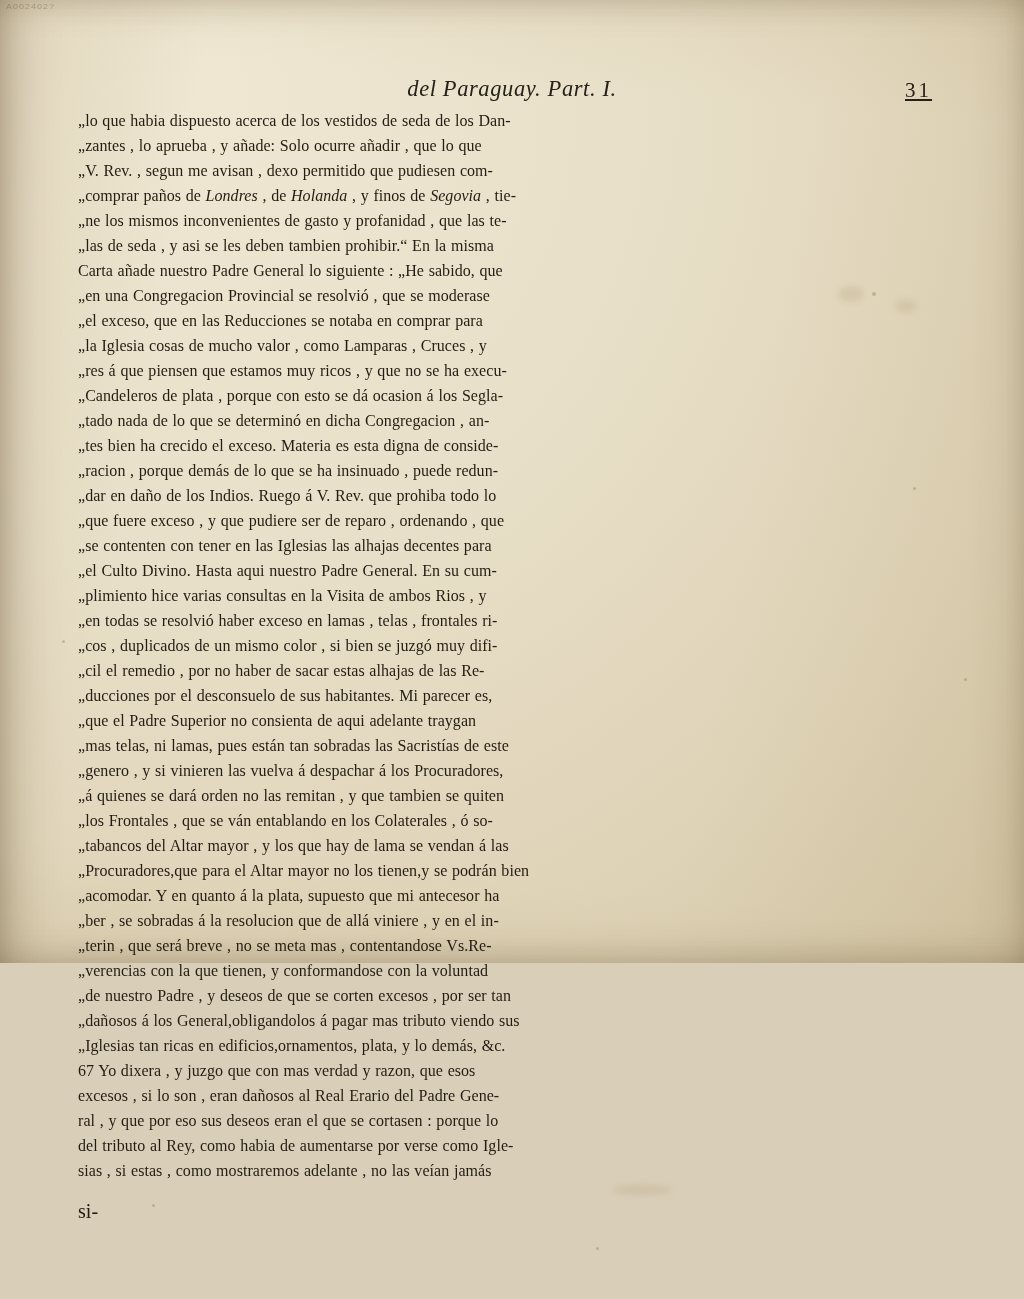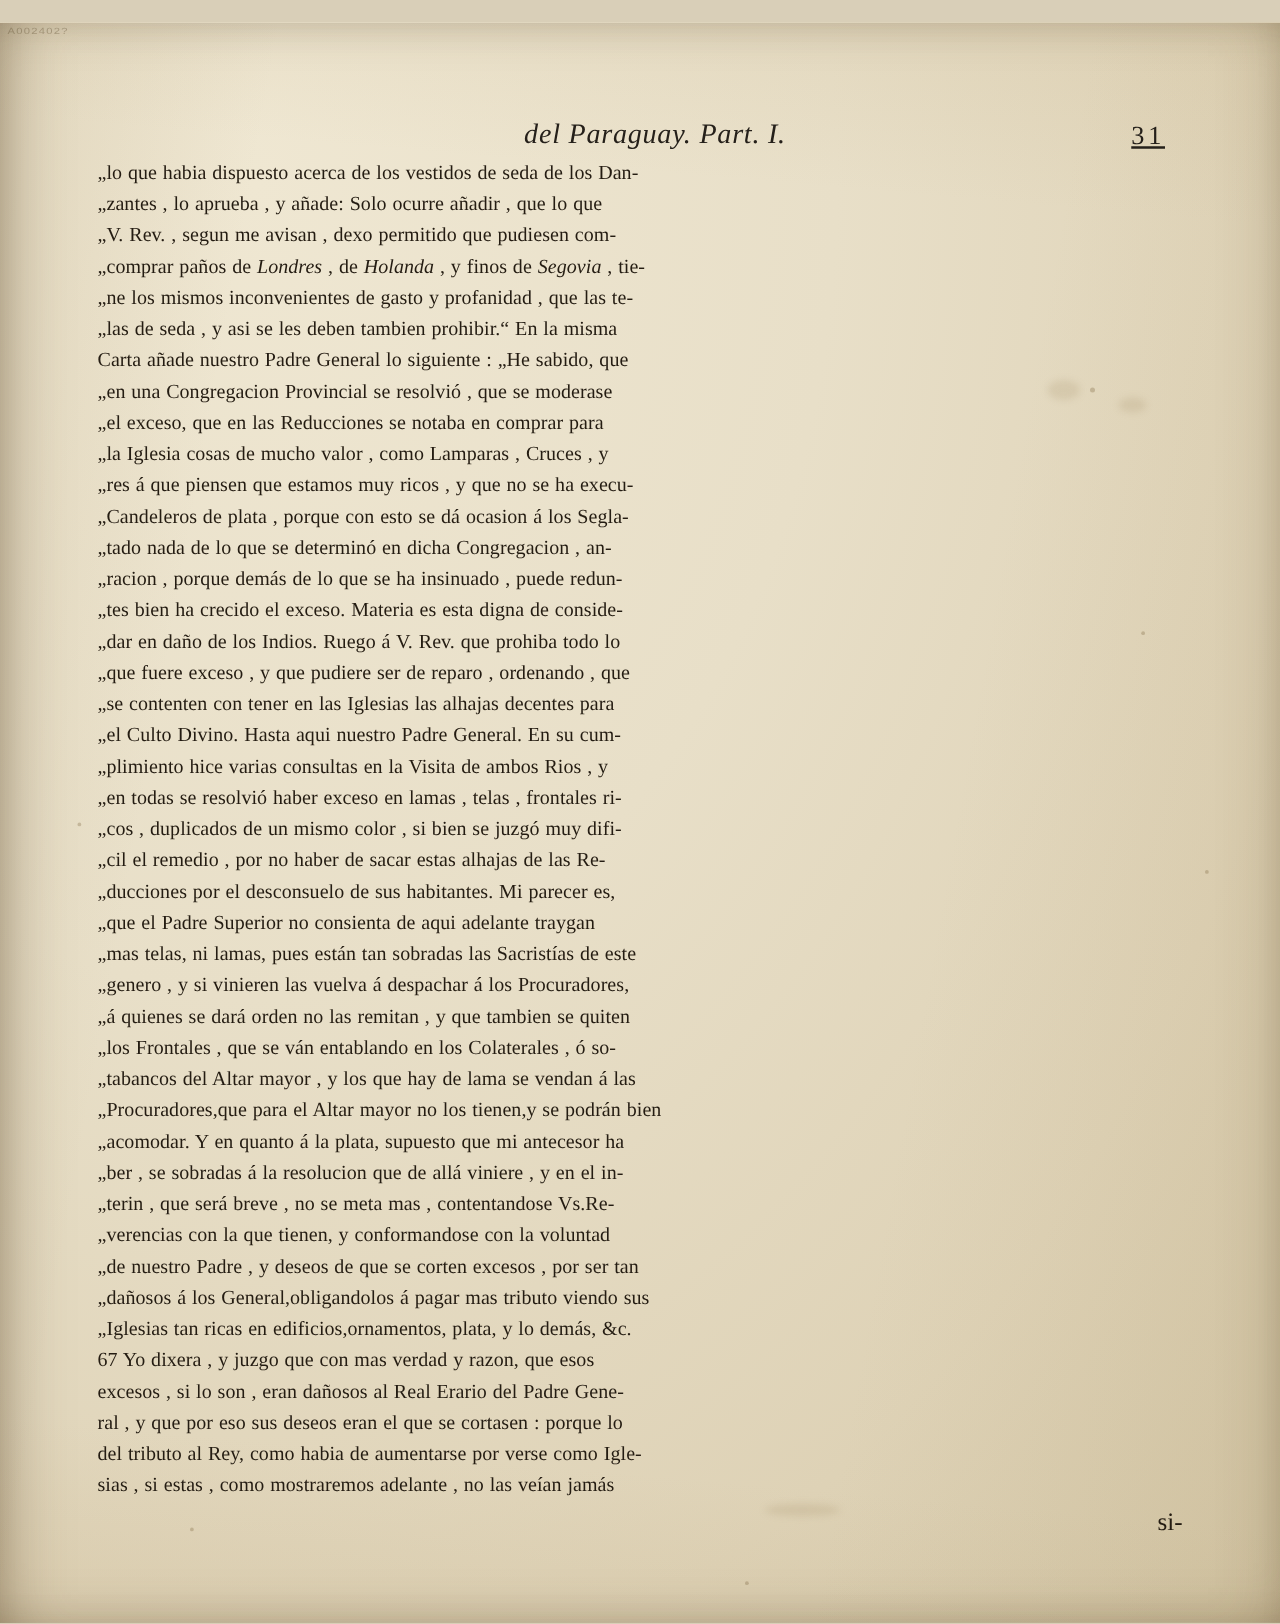--- a/index.html
+++ b/index.html
@@ -9,23 +9,23 @@
   body {
     width: 1024px;
     height: 1299px;
     background: #d9cfb8;
     font-family: "Liberation Serif", serif;
     overflow: hidden;
   }
   
   .page {
     position: absolute;
-    left: 0; top: 18px;
+    left: 0; top: 0;
     width: 1024px;
-    height: 1280px;
+    height: 963px;
     background:
       radial-gradient(ellipse at 20% 10%, #efe7d2 0%, #e8dfc8 40%, #ded2b6 75%, #d3c6a6 100%);
   }
   .paper-tint {
     position: absolute;
     left: 0; top: 0; right: 0; bottom: 0;
     background:
       linear-gradient(100deg, rgba(180,160,120,0.20) 0%, rgba(255,250,235,0.0) 18%, rgba(255,250,238,0.0) 70%, rgba(190,170,130,0.22) 100%),
       linear-gradient(185deg, rgba(200,180,140,0.18) 0%, rgba(255,250,238,0.0) 12%, rgba(255,250,238,0.0) 88%, rgba(190,168,128,0.18) 100%);
     pointer-events: none;
@@ -79,21 +79,20 @@
   .running-title {
     position: absolute;
     left: 50%;
     transform: translateX(-50%);
     font-family: "Liberation Serif", serif;
     font-style: italic;
     font-size: 22.5px;
     letter-spacing: 0.6px;
     color: #25201a;
     white-space: nowrap;
-    margin-left: 12px;
   }
   .folio {
     position: absolute;
     right: 14px;
     top: 2px;
     font-size: 21px;
     letter-spacing: 3px;
     color: #25201a;
     text-decoration: underline;
   }
@@ -102,22 +101,21 @@
     line-height: 25.0px;
     text-align: justify;
     text-align-last: left;
     color: #241c12;
     letter-spacing: 0.05px;
     word-spacing: 0.6px;
   }
   .it { font-style: italic; }
   .last-word {
     display: block;
-    text-align: right;
-    margin-top: 6px;
+    margin-top: 17px;
     font-size: 20.1px;
   }
   .para-2 {
     margin-top: 0px;
   }
 </style>
 </head>
 <body>
 
 <div class="page">
@@ -148,22 +146,22 @@
         <div><span>„comprar </span><span>paños </span><span>de </span><span class="it">Londres </span><span>, </span><span>de </span><span class="it">Holanda </span><span>, </span><span>y </span><span>finos </span><span>de </span><span class="it">Segovia </span><span>, </span><span>tie-</span></div>
         <div><span>„ne </span><span>los </span><span>mismos </span><span>inconvenientes </span><span>de </span><span>gasto </span><span>y </span><span>profanidad </span><span>, </span><span>que </span><span>las </span><span>te-</span></div>
         <div><span>„las </span><span>de </span><span>seda </span><span>, </span><span>y </span><span>asi </span><span>se </span><span>les </span><span>deben </span><span>tambien </span><span>prohibir.“ </span><span>En </span><span>la </span><span>misma</span></div>
         <div><span>Carta </span><span>añade </span><span>nuestro </span><span>Padre </span><span>General </span><span>lo </span><span>siguiente </span><span>: </span><span>„He </span><span>sabido, </span><span>que</span></div>
         <div><span>„en </span><span>una </span><span>Congregacion </span><span>Provincial </span><span>se </span><span>resolvió </span><span>, </span><span>que </span><span>se </span><span>moderase</span></div>
         <div><span>„el </span><span>exceso, </span><span>que </span><span>en </span><span>las </span><span>Reducciones </span><span>se </span><span>notaba </span><span>en </span><span>comprar </span><span>para</span></div>
         <div><span>„la </span><span>Iglesia </span><span>cosas </span><span>de </span><span>mucho </span><span>valor </span><span>, </span><span>como </span><span>Lamparas </span><span>, </span><span>Cruces </span><span>, </span><span>y</span></div>
         <div><span>„res </span><span>á </span><span>que </span><span>piensen </span><span>que </span><span>estamos </span><span>muy </span><span>ricos </span><span>, </span><span>y </span><span>que </span><span>no </span><span>se </span><span>ha </span><span>execu-</span></div>
         <div><span>„Candeleros </span><span>de </span><span>plata </span><span>, </span><span>porque </span><span>con </span><span>esto </span><span>se </span><span>dá </span><span>ocasion </span><span>á </span><span>los </span><span>Segla-</span></div>
         <div><span>„tado </span><span>nada </span><span>de </span><span>lo </span><span>que </span><span>se </span><span>determinó </span><span>en </span><span>dicha </span><span>Congregacion </span><span>, </span><span>an-</span></div>
+        <div><span>„tes </span><span>bien </span><span>ha </span><span>crecido </span><span>el </span><span>exceso. </span><span>Materia </span><span>es </span><span>esta </span><span>digna </span><span>de </span><span>conside-</span></div>
         <div><span>„racion </span><span>, </span><span>porque </span><span>demás </span><span>de </span><span>lo </span><span>que </span><span>se </span><span>ha </span><span>insinuado </span><span>, </span><span>puede </span><span>redun-</span></div>
-        <div><span>„tes </span><span>bien </span><span>ha </span><span>crecido </span><span>el </span><span>exceso. </span><span>Materia </span><span>es </span><span>esta </span><span>digna </span><span>de </span><span>conside-</span></div>
         <div><span>„dar </span><span>en </span><span>daño </span><span>de </span><span>los </span><span>Indios. </span><span>Ruego </span><span>á </span><span>V. </span><span>Rev. </span><span>que </span><span>prohiba </span><span>todo </span><span>lo</span></div>
         <div><span>„que </span><span>fuere </span><span>exceso </span><span>, </span><span>y </span><span>que </span><span>pudiere </span><span>ser </span><span>de </span><span>reparo </span><span>, </span><span>ordenando </span><span>, </span><span>que</span></div>
         <div><span>„se </span><span>contenten </span><span>con </span><span>tener </span><span>en </span><span>las </span><span>Iglesias </span><span>las </span><span>alhajas </span><span>decentes </span><span>para</span></div>
         <div><span>„el </span><span>Culto </span><span>Divino. </span><span>Hasta </span><span>aqui </span><span>nuestro </span><span>Padre </span><span>General. </span><span>En </span><span>su </span><span>cum-</span></div>
         <div><span>„plimiento </span><span>hice </span><span>varias </span><span>consultas </span><span>en </span><span>la </span><span>Visita </span><span>de </span><span>ambos </span><span>Rios </span><span>, </span><span>y</span></div>
         <div><span>„en </span><span>todas </span><span>se </span><span>resolvió </span><span>haber </span><span>exceso </span><span>en </span><span>lamas </span><span>, </span><span>telas </span><span>, </span><span>frontales </span><span>ri-</span></div>
         <div><span>„cos </span><span>, </span><span>duplicados </span><span>de </span><span>un </span><span>mismo </span><span>color </span><span>, </span><span>si </span><span>bien </span><span>se </span><span>juzgó </span><span>muy </span><span>difi-</span></div>
         <div><span>„cil </span><span>el </span><span>remedio </span><span>, </span><span>por </span><span>no </span><span>haber </span><span>de </span><span>sacar </span><span>estas </span><span>alhajas </span><span>de </span><span>las </span><span>Re-</span></div>
         <div><span>„ducciones </span><span>por </span><span>el </span><span>desconsuelo </span><span>de </span><span>sus </span><span>habitantes. </span><span>Mi </span><span>parecer </span><span>es,</span></div>
         <div><span>„que </span><span>el </span><span>Padre </span><span>Superior </span><span>no </span><span>consienta </span><span>de </span><span>aqui </span><span>adelante </span><span>traygan</span></div>

